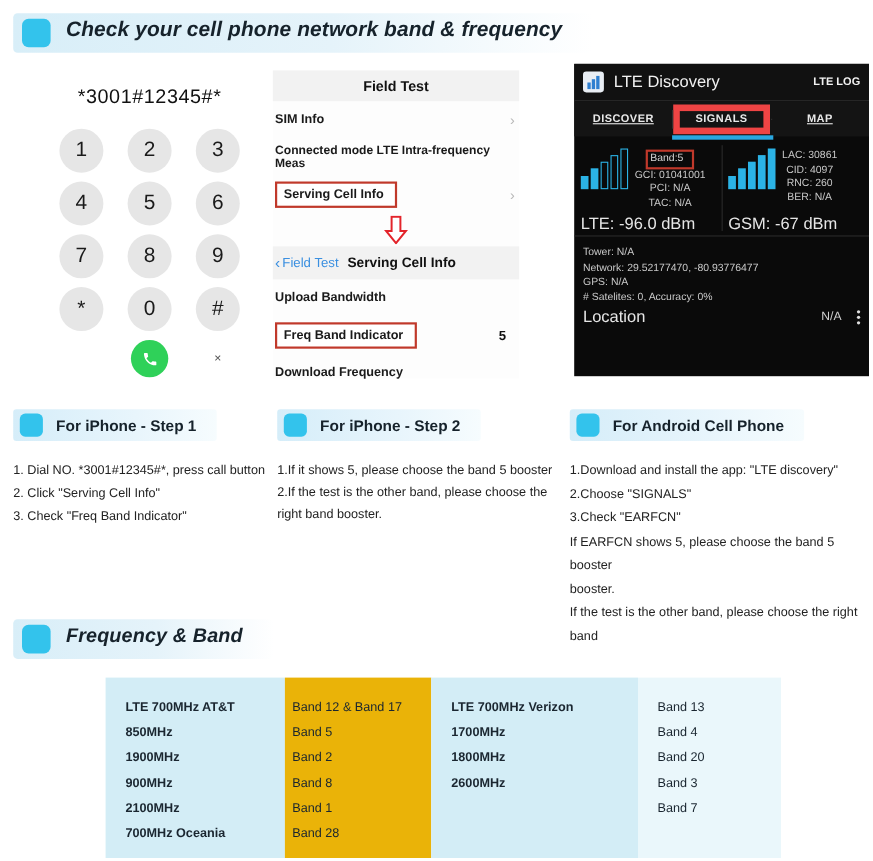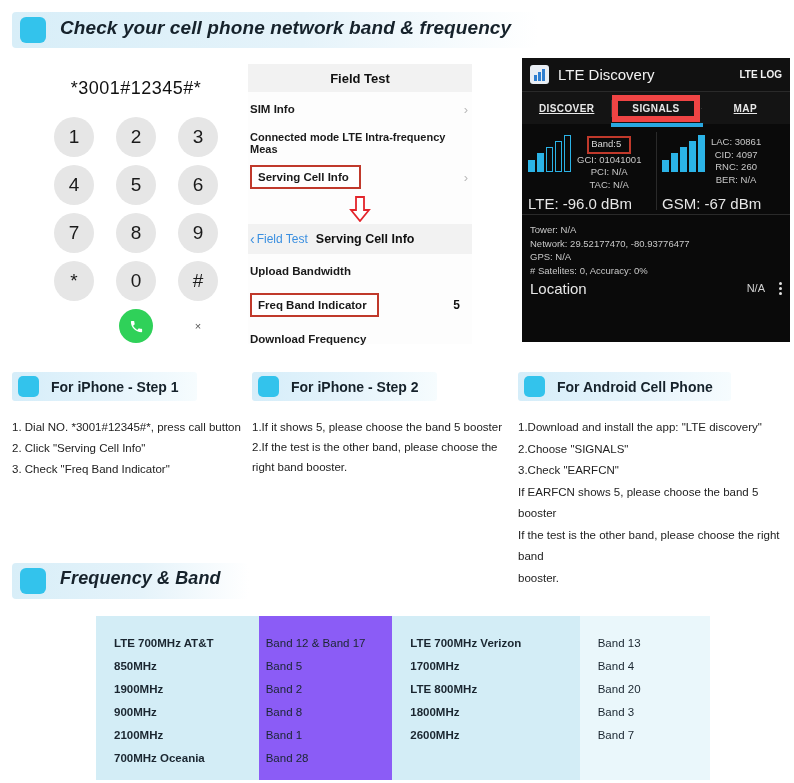--- a/index.html
+++ b/index.html
@@ -232,21 +232,21 @@
   #hdr-freq { position: absolute; left: 12px; top: 563px; }
   #hdr-freq .banner-title { font-size: 18px; }
 
   .freq-table {
     position: absolute; left: 96px; top: 616px;
     width: 614px; height: 164px;
     display: flex;
   }
   .fcol { padding: 16px 0 0 18px; }
   .fcol.c1 { width: 170px; background: #d3edf6; }
-  .fcol.c2 { width: 140px; background: #8b5cf6; padding-left: 7px; }
+  .fcol.c2 { width: 140px; background: #eab308; padding-left: 7px; }
   .fcol.c3 { width: 196px; background: #d3edf6; }
   .fcol.c4 { width: 136px; background: #eaf7fb; }
   .fcol div { font-size: 11.5px; line-height: 23px; color: #1a2630; }
   .fcol.c1 div, .fcol.c3 div { font-weight: bold; }
 </style>
 </head>
 <body>
 
 <div class="section-banner" id="hdr-main">
   <span class="banner-chip"></span>
@@ -435,22 +435,22 @@
   <div class="step-col" id="step3">
     <div class="step-banner">
       <span class="step-chip"></span>
       <span class="step-title">For Android Cell Phone</span>
     </div>
     <div class="step-lines">
       <p>1.Download and install the app: "LTE discovery"</p>
       <p>2.Choose "SIGNALS"</p>
       <p>3.Check "EARFCN"</p>
       <p>If EARFCN  shows 5, please choose the band 5 booster</p>
+      <p>booster.</p>
       <p>If the test is the other band, please choose the right band</p>
-      <p>booster.</p>
     </div>
   </div>
 </div>
 
 <div class="section-banner" id="hdr-freq">
   <span class="banner-chip"></span>
   <span class="banner-title">Frequency &amp; Band</span>
 </div>
 
 <div class="freq-table">
@@ -466,21 +466,20 @@
     <div>Band 12 &amp; Band 17</div>
     <div>Band 5</div>
     <div>Band 2</div>
     <div>Band 8</div>
     <div>Band 1</div>
     <div>Band 28</div>
   </div>
   <div class="fcol c3">
     <div>LTE  700MHz  Verizon</div>
     <div>1700MHz</div>
-    <div>LTE  800MHz</div>
     <div>1800MHz</div>
     <div>2600MHz</div>
   </div>
   <div class="fcol c4">
     <div>Band 13</div>
     <div>Band 4</div>
     <div>Band 20</div>
     <div>Band 3</div>
     <div>Band 7</div>
   </div>

